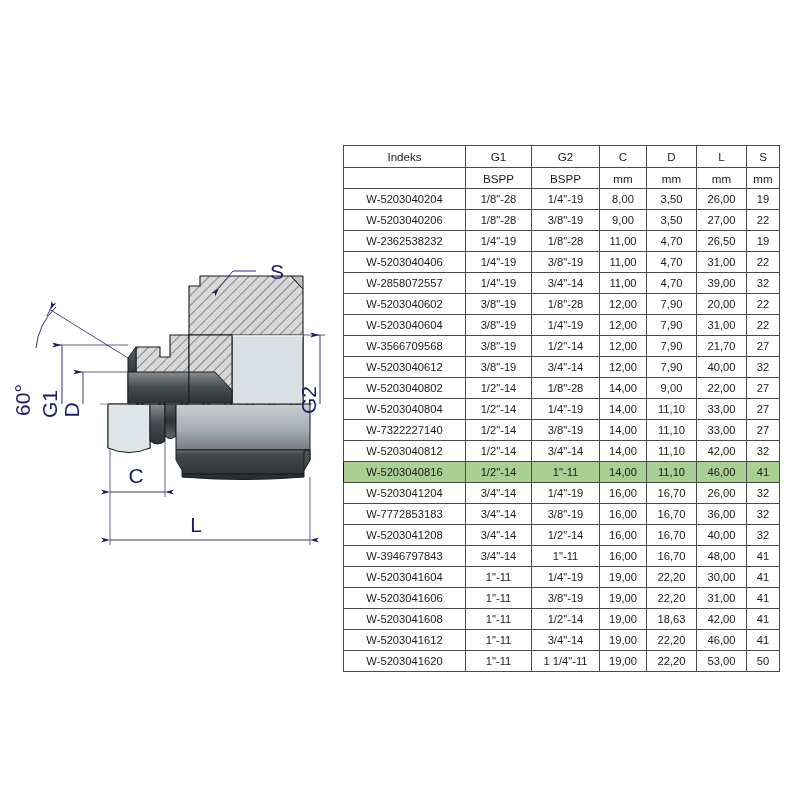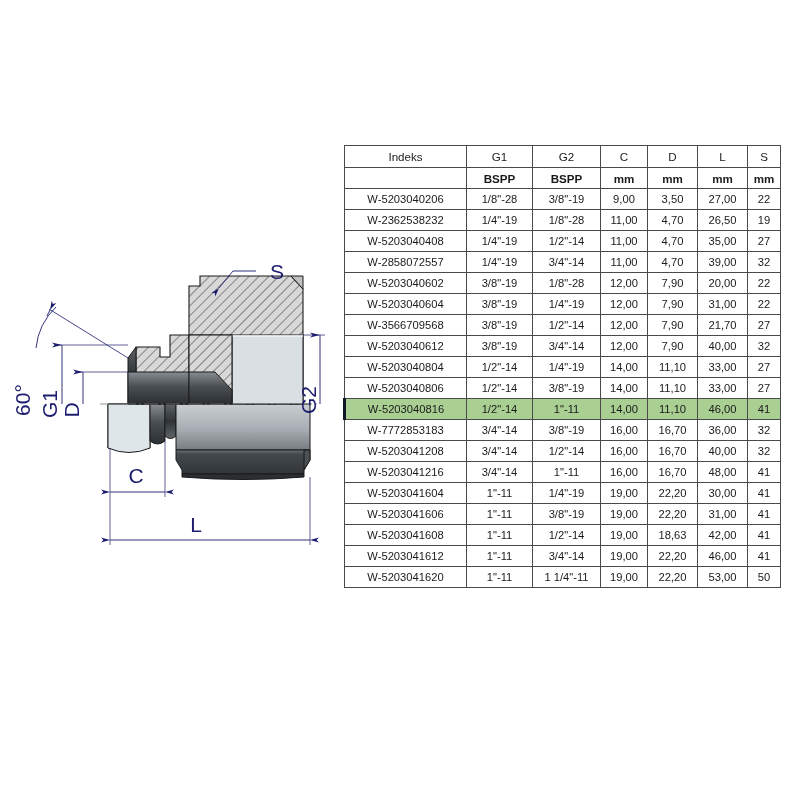--- a/index.html
+++ b/index.html
@@ -46,25 +46,25 @@
     font-weight: normal;
     white-space: nowrap;
     line-height: 19px;
     overflow: hidden;
   }
   table.spec thead th {
     font-weight: normal;
     font-size: 11.6px;
   }
   table.spec thead tr.hdr-main th { height: 22px; margin-top: 28px; }
-  table.spec thead tr.hdr-unit th { height: 21px; font-weight: bold; }
+  table.spec thead tr.hdr-unit th { height: 21px; }
   table.spec tbody tr.row-hl td {
     background: #a9cf93;
   }
-  table.spec tbody tr.row-hl td:first-child { border-left: 3px solid #0f172a; }
+  table.spec tbody tr.row-hl td:first-child { border-left: 1px solid #0f172a; }
 
   col.c-index { width: 122px; }
   col.c-g1    { width: 66px; }
   col.c-g2    { width: 68px; }
   col.c-c     { width: 47px; }
   col.c-d     { width: 50px; }
   col.c-l     { width: 50px; }
   col.c-s     { width: 33px; }
 </style>
 </head>
@@ -236,45 +236,54 @@
           <th>BSPP</th>
           <th>BSPP</th>
           <th>mm</th>
           <th>mm</th>
           <th>mm</th>
           <th>mm</th>
         </tr>
       </thead>
       <tbody id="spec-body">
           <tr>
+            <td>W-5203040204</td>
+            <td>1/8"-28</td>
+            <td>1/4"-19</td>
+            <td>8,00</td>
+            <td>3,50</td>
+            <td>26,00</td>
+            <td>19</td>
+          </tr>
+          <tr>
             <td>W-5203040206</td>
             <td>1/8"-28</td>
             <td>3/8"-19</td>
             <td>9,00</td>
             <td>3,50</td>
             <td>27,00</td>
             <td>22</td>
           </tr>
           <tr>
             <td>W-2362538232</td>
             <td>1/4"-19</td>
             <td>1/8"-28</td>
             <td>11,00</td>
             <td>4,70</td>
             <td>26,50</td>
             <td>19</td>
           </tr>
           <tr>
-            <td>W-5203040408</td>
-            <td>1/4"-19</td>
-            <td>1/2"-14</td>
+            <td>W-5203040406</td>
+            <td>1/4"-19</td>
+            <td>3/8"-19</td>
             <td>11,00</td>
             <td>4,70</td>
-            <td>35,00</td>
-            <td>27</td>
+            <td>31,00</td>
+            <td>22</td>
           </tr>
           <tr>
             <td>W-2858072557</td>
             <td>1/4"-19</td>
             <td>3/4"-14</td>
             <td>11,00</td>
             <td>4,70</td>
             <td>39,00</td>
             <td>32</td>
           </tr>
@@ -308,66 +317,93 @@
           <tr>
             <td>W-5203040612</td>
             <td>3/8"-19</td>
             <td>3/4"-14</td>
             <td>12,00</td>
             <td>7,90</td>
             <td>40,00</td>
             <td>32</td>
           </tr>
           <tr>
+            <td>W-5203040802</td>
+            <td>1/2"-14</td>
+            <td>1/8"-28</td>
+            <td>14,00</td>
+            <td>9,00</td>
+            <td>22,00</td>
+            <td>27</td>
+          </tr>
+          <tr>
             <td>W-5203040804</td>
             <td>1/2"-14</td>
             <td>1/4"-19</td>
             <td>14,00</td>
             <td>11,10</td>
             <td>33,00</td>
             <td>27</td>
           </tr>
           <tr>
-            <td>W-5203040806</td>
+            <td>W-7322227140</td>
             <td>1/2"-14</td>
             <td>3/8"-19</td>
             <td>14,00</td>
             <td>11,10</td>
             <td>33,00</td>
             <td>27</td>
           </tr>
+          <tr>
+            <td>W-5203040812</td>
+            <td>1/2"-14</td>
+            <td>3/4"-14</td>
+            <td>14,00</td>
+            <td>11,10</td>
+            <td>42,00</td>
+            <td>32</td>
+          </tr>
           <tr class="row-hl">
             <td>W-5203040816</td>
             <td>1/2"-14</td>
             <td>1"-11</td>
             <td>14,00</td>
             <td>11,10</td>
             <td>46,00</td>
             <td>41</td>
           </tr>
           <tr>
+            <td>W-5203041204</td>
+            <td>3/4"-14</td>
+            <td>1/4"-19</td>
+            <td>16,00</td>
+            <td>16,70</td>
+            <td>26,00</td>
+            <td>32</td>
+          </tr>
+          <tr>
             <td>W-7772853183</td>
             <td>3/4"-14</td>
             <td>3/8"-19</td>
             <td>16,00</td>
             <td>16,70</td>
             <td>36,00</td>
             <td>32</td>
           </tr>
           <tr>
             <td>W-5203041208</td>
             <td>3/4"-14</td>
             <td>1/2"-14</td>
             <td>16,00</td>
             <td>16,70</td>
             <td>40,00</td>
             <td>32</td>
           </tr>
           <tr>
-            <td>W-5203041216</td>
+            <td>W-3946797843</td>
             <td>3/4"-14</td>
             <td>1"-11</td>
             <td>16,00</td>
             <td>16,70</td>
             <td>48,00</td>
             <td>41</td>
           </tr>
           <tr>
             <td>W-5203041604</td>
             <td>1"-11</td>

